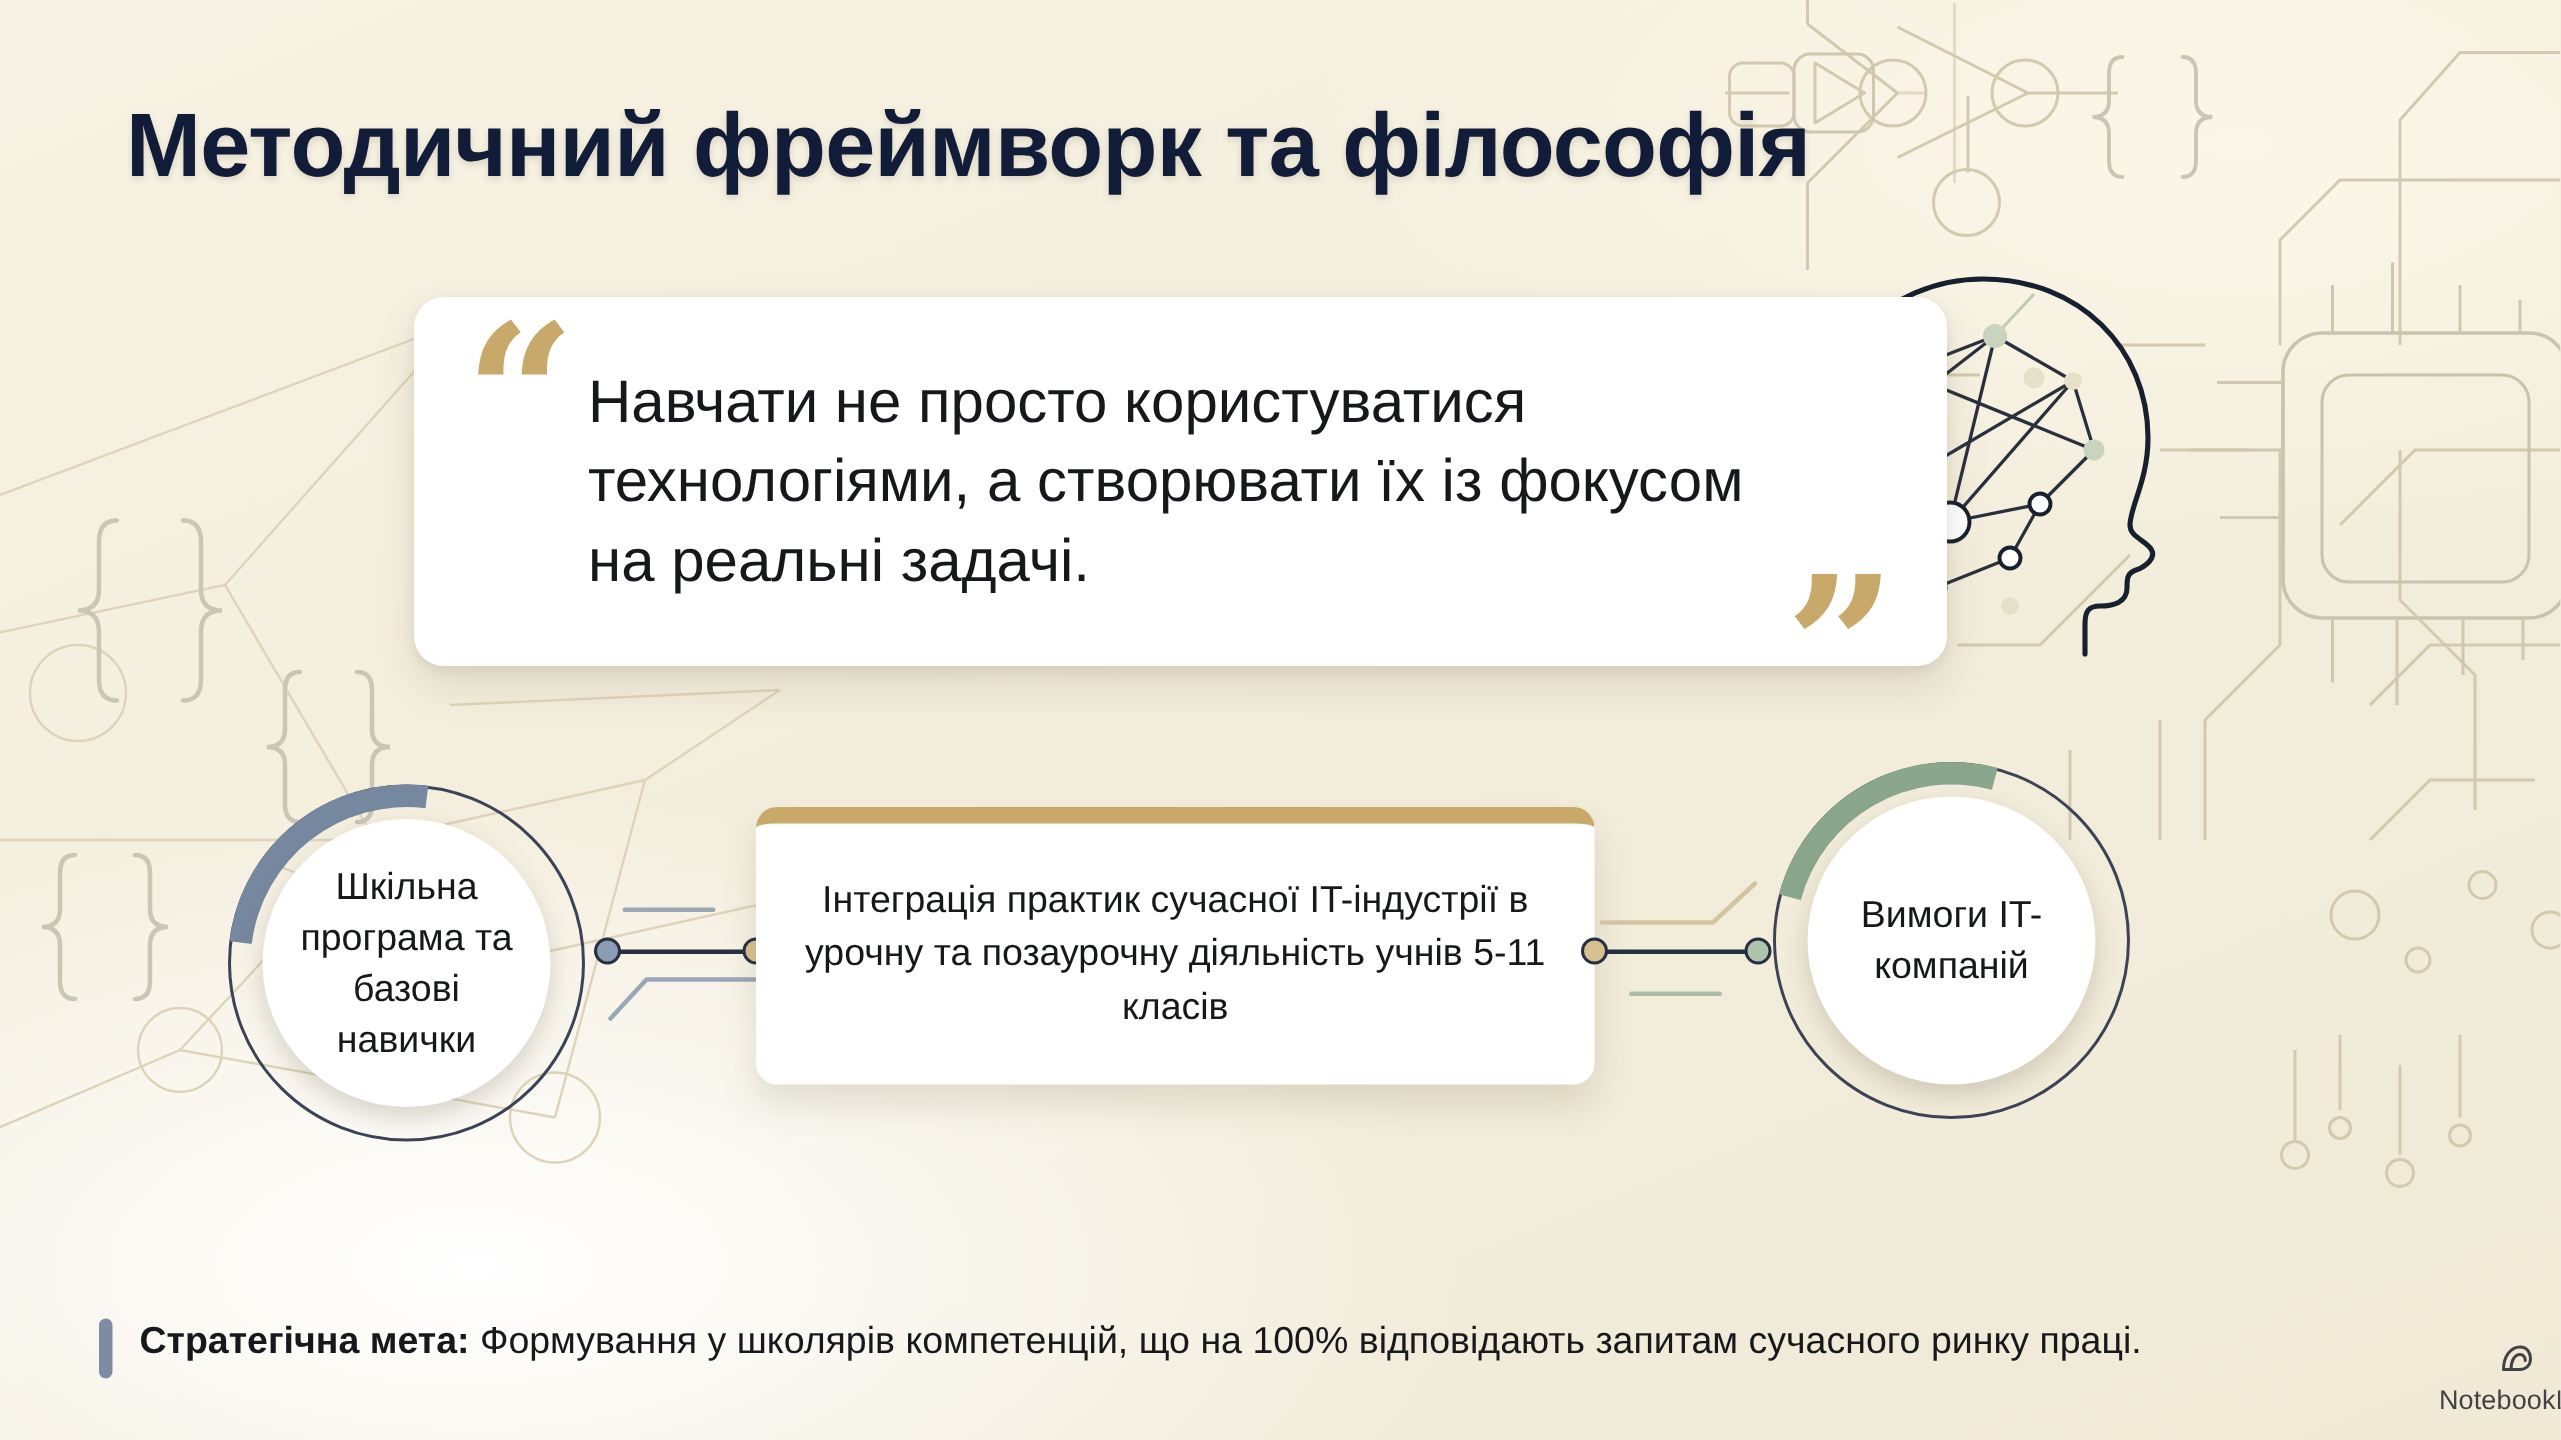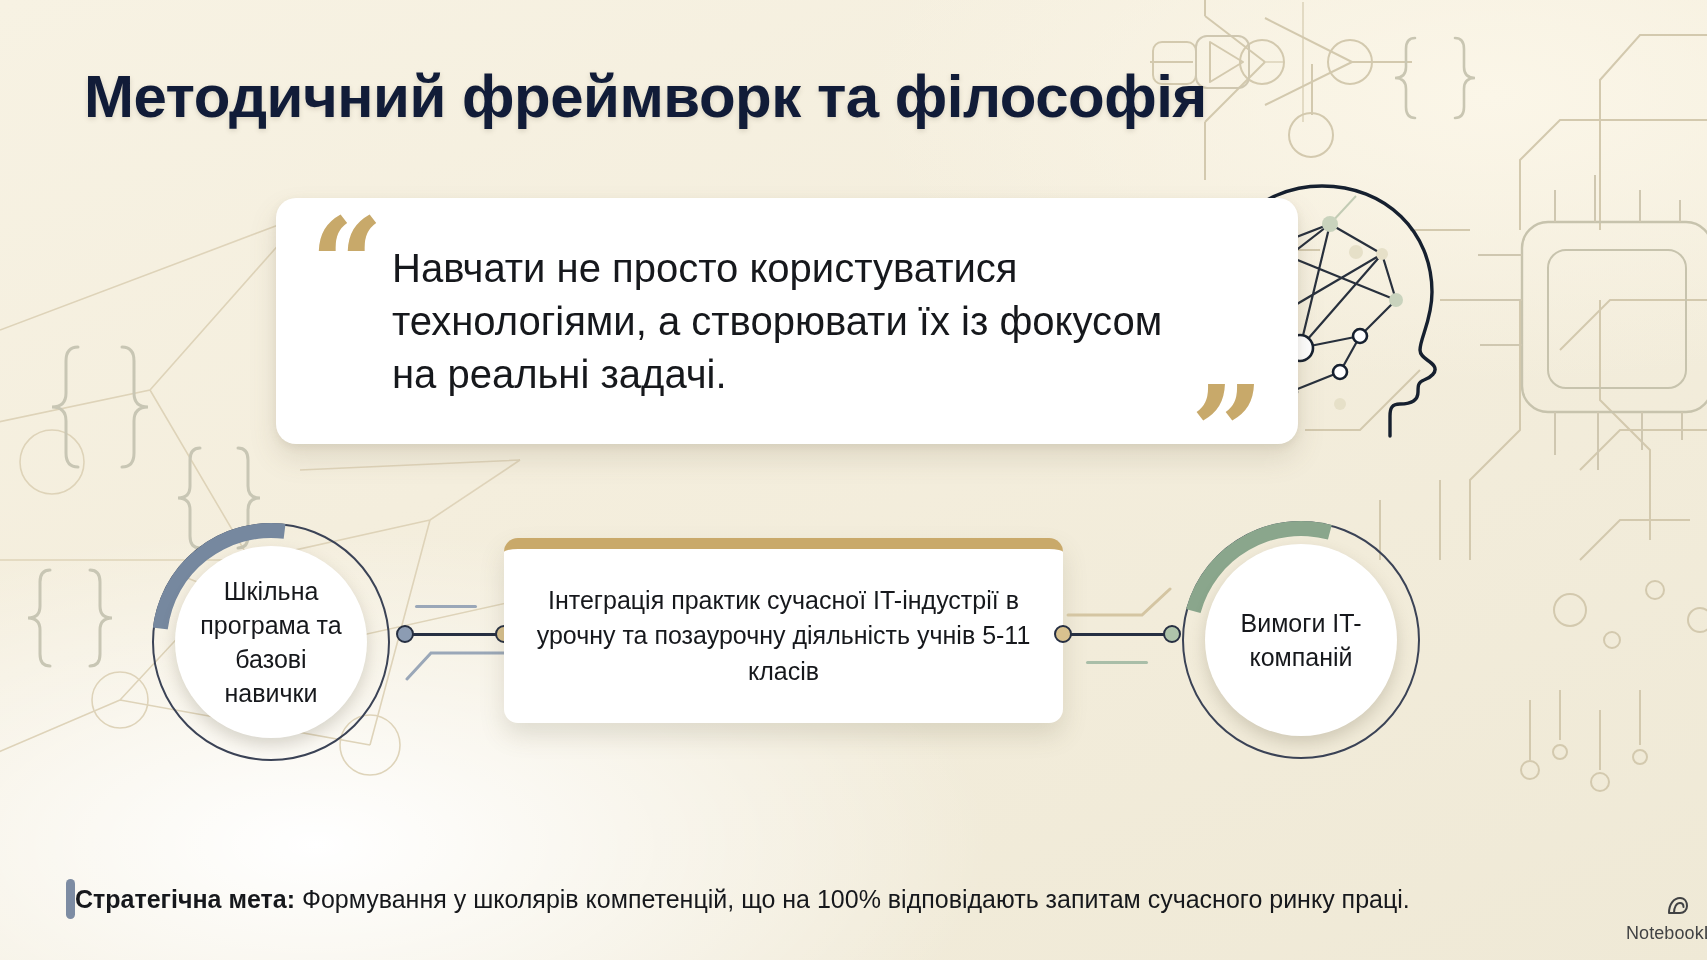--- a/index.html
+++ b/index.html
@@ -142,21 +142,21 @@
     width: 238px; height: 238px;
     border-radius: 50%;
     box-sizing: border-box;
     border: 15px solid transparent;
     border-top-color: #76889f;
     transform: rotate(-38deg);
   }
 
   #ring-right {
     left: 1182px;
-    top: 16px;
+    top: 3px;
   }
   #ring-right .arc2 {
     position: absolute;
     left: -2px; top: -2px;
     width: 238px; height: 238px;
     border-radius: 50%;
     box-sizing: border-box;
     border: 15px solid transparent;
     border-top-color: #8aa68c;
     transform: rotate(-30deg);
@@ -219,21 +219,22 @@
   #deco-r-bot { left: 1086px; top: 156px; width: 62px; background: #a9bea8; }
 
   .conn-bend { position: absolute; }
 
   
   #footer {
     position: absolute;
     left: 66px;
     top: 879px;
     display: flex;
-    align-items: center;
+    align-items: flex-start;
+    gap: 18px;
   }
   #footer-accent {
     width: 9px;
     height: 40px;
     border-radius: 5px;
     background: #7d8ca3;
     flex: none;
   }
   #footer-text {
     font-size: 25px;

